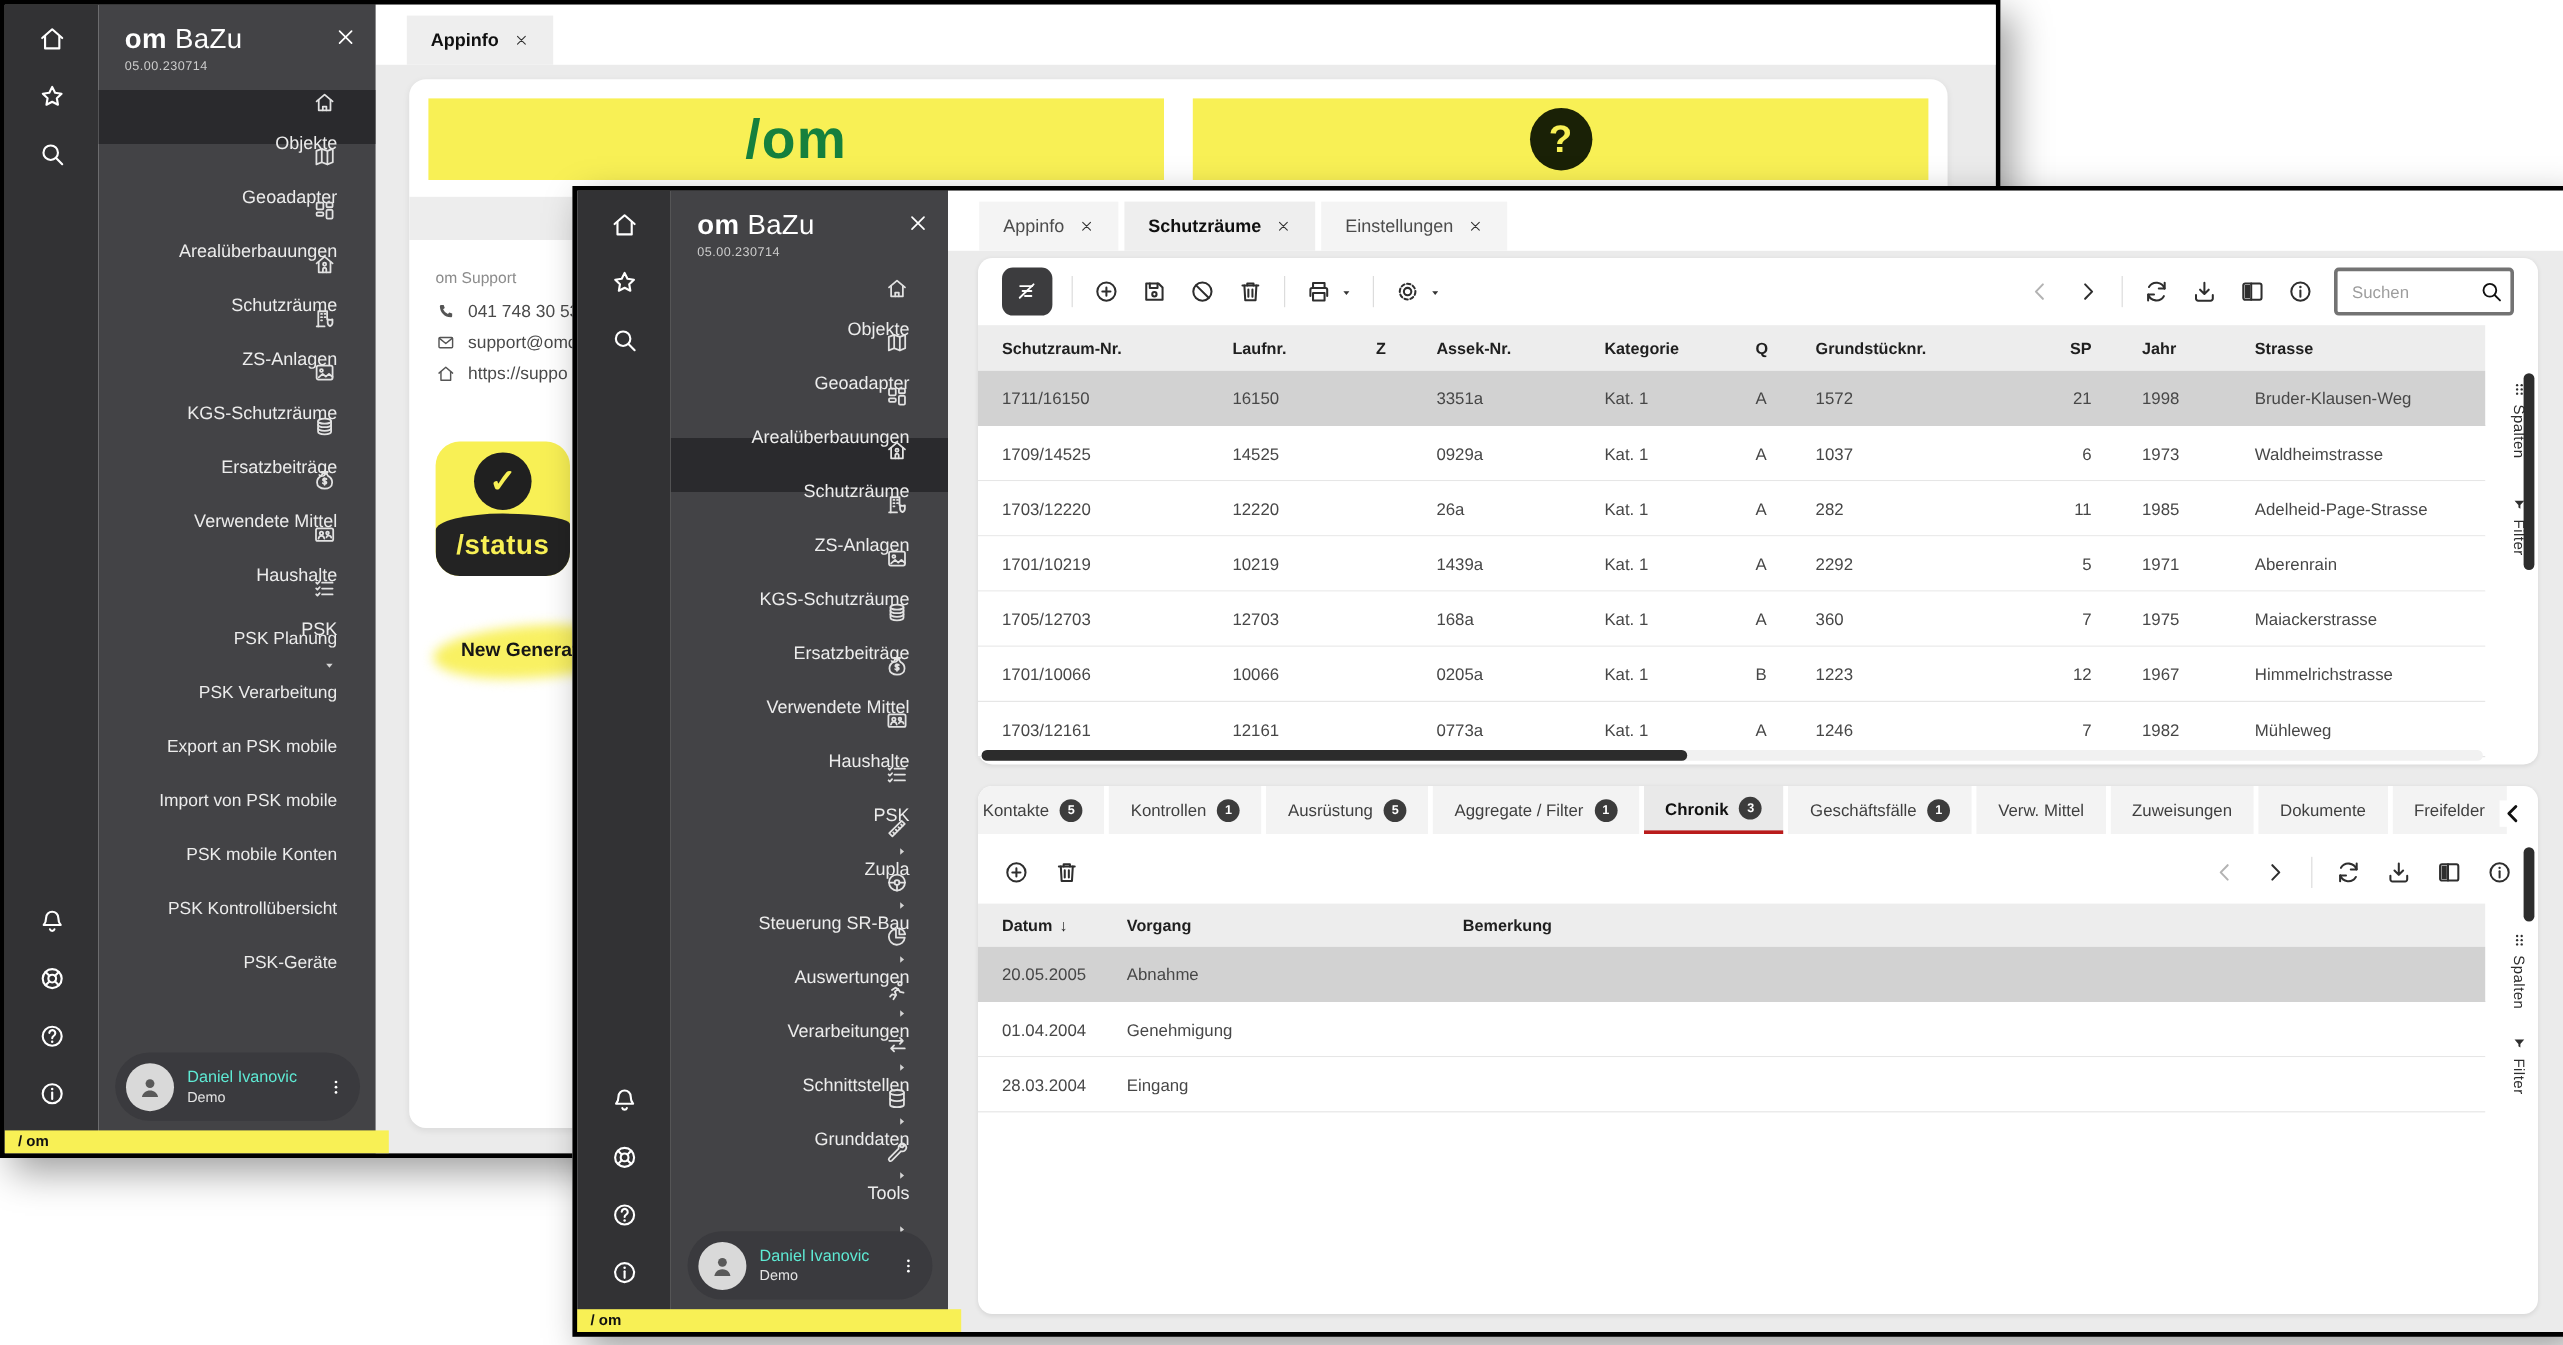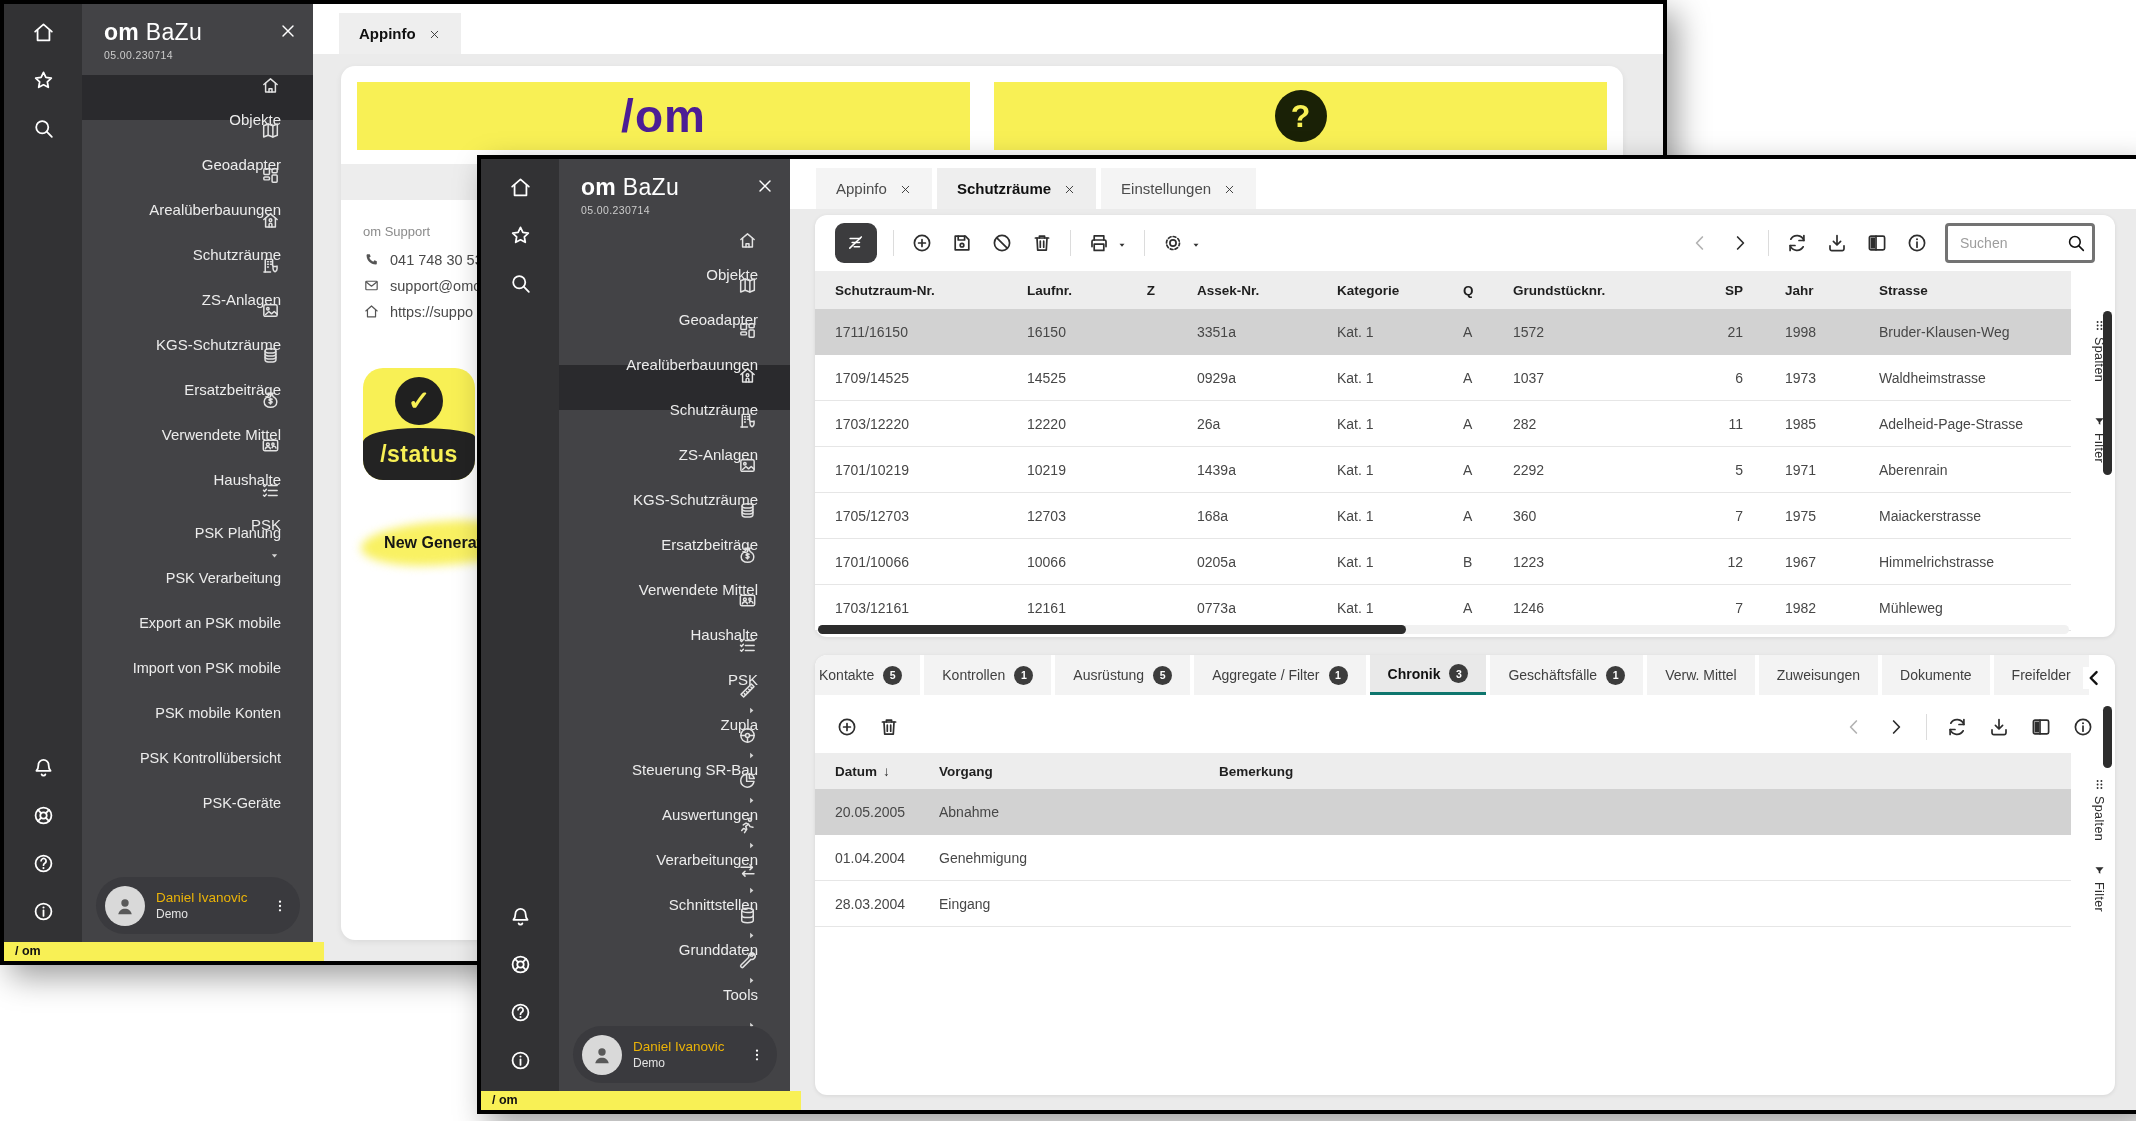--- a/index.html
+++ b/index.html
@@ -28,41 +28,41 @@
             font-size:15px;color:#ececec;cursor:pointer;white-space:nowrap;flex-direction:column;}
   .nav-item.active{background:#2a2a2d;}
   .nav-item.child{padding-left:63px;font-size:14.5px;}
   .nav-ic{width:21px;height:21px;color:#e2e2e2;flex:none;}
   .caret{margin-left:auto;width:13px;height:13px;color:#d5d5d5;flex:none;}
   .user-pill{position:absolute;left:14px;right:13px;bottom:27px;height:57px;background:#3a3a3e;
              border-radius:29px;display:flex;align-items:center;padding:0 12px 0 9px;gap:11px;z-index:4;}
   .avatar{width:40px;height:40px;border-radius:50%;background:#d9d9d9;color:#595959;
           display:flex;align-items:center;justify-content:center;flex:none;}
   .avatar .ic{width:26px;height:26px;}
-  .uname{font-size:13.5px;color:#eab308;line-height:1.25;}
+  .uname{font-size:13.5px;color:#5eead4;line-height:1.25;}
   .urole{font-size:12px;color:#e3e3e3;}
   .kebab{margin-left:auto;width:16px;height:16px;color:#fff;}
   .statusbar{position:absolute;left:0;bottom:0;width:309px;height:19px;background:#f8f055;
              color:#111;font-size:12.5px;font-weight:700;line-height:19px;padding-left:11px;z-index:6;}
 
   
   .content{flex:1;display:flex;flex-direction:column;background:#ebebeb;min-width:0;}
   .tabbar{height:50px;background:#fff;display:flex;align-items:flex-end;padding-left:26px;
           gap:5px;flex:none;}
   .tab{height:41px;display:flex;align-items:center;gap:12px;padding:0 20px;background:#f4f4f4;
        font-size:15px;color:#4c4c4c;cursor:pointer;white-space:nowrap;}
   .tab.active{background:#eeeeee;font-weight:700;color:#101010;}
   .tab .tx{width:13px;height:13px;color:#333;}
 
   
   .bcard{background:#fff;border-radius:14px;margin:12px 40px 0 28px;height:858px;
          padding:16px 16px 0 16px;box-shadow:0 2px 6px rgba(0,0,0,.07);overflow:hidden;}
   .banners{display:flex;gap:24px;}
   .banner{height:68px;background:#f8f055;flex:1;display:flex;align-items:center;justify-content:center;}
-  .om-logo{font-size:46px;font-weight:800;color:#4c1d95;letter-spacing:1px;}
+  .om-logo{font-size:46px;font-weight:800;color:#15803d;letter-spacing:1px;}
   .qcircle{width:52px;height:52px;border-radius:50%;background:#1a2106;color:#f8f055;
            font-size:32px;font-weight:800;display:flex;align-items:center;justify-content:center;}
   .gband{height:36px;background:#ededed;margin:14px -16px 0 -16px;}
   .support{margin:24px 0 0 6px;font-size:14.5px;color:#4a4a4a;}
   .support .t{color:#8b8b8b;font-size:13px;margin-bottom:12px;}
   .srow{display:flex;align-items:center;gap:10px;margin-top:9px;white-space:nowrap;overflow:hidden;max-width:190px;}
   .srow .ic{width:17px;height:17px;color:#555;flex:none;}
   .statbadge{margin:48px 0 0 6px;width:112px;height:112px;border-radius:20px;overflow:hidden;
              position:relative;background:#f8f055;cursor:pointer;}
   .sb-top{height:58px;display:flex;align-items:center;justify-content:center;padding-top:4px;}
@@ -117,21 +117,21 @@
   .vlbl .vi{width:13px;height:13px;color:#2f2f2f;}
   .vtext{writing-mode:vertical-rl;font-size:12.5px;color:#2c2c2c;letter-spacing:.4px;}
   .hscroll{position:absolute;left:3px;right:46px;bottom:3px;height:9px;background:#f1f1f1;border-radius:5px;}
   .hthumb{width:47%;height:100%;background:#2c2c2c;border-radius:5px;cursor:pointer;}
 
   .dtabs{display:flex;align-items:flex-start;height:46px;overflow:hidden;position:relative;flex:none;}
   .dtab{height:40px;display:flex;align-items:center;gap:9px;padding:0 18px;background:#f3f3f3;
         font-size:14px;color:#3f3f3f;margin-right:4px;white-space:nowrap;flex:none;cursor:pointer;
         box-sizing:border-box;}
   .dtab:first-child{margin-left:-14px;}
-  .dtab.active{background:#e9e9e9;font-weight:700;color:#111;border-bottom:3px solid #0f766e;}
+  .dtab.active{background:#e9e9e9;font-weight:700;color:#111;border-bottom:3px solid #b91c1c;}
   .badge{width:19px;height:19px;border-radius:50%;background:#3c3c3c;color:#fff;font-size:10.5px;
          font-weight:700;display:flex;align-items:center;justify-content:center;flex:none;}
   .dcollapse{position:absolute;right:10px;top:12px;width:22px;height:22px;color:#111;background:#fff;cursor:pointer;}
   .dtoolbar{display:flex;align-items:center;height:52px;padding:0 20px;gap:18px;}
   .dtable{margin-right:44px;--dcols:112px 280px minmax(0,1fr);}
   .dhead{display:grid;grid-template-columns:var(--dcols);height:36px;align-items:center;
          background:#ededed;font-weight:700;font-size:13.5px;color:#1f1f1f;}
   .dhead .sort{font-weight:400;margin-left:6px;}
   .drow{display:grid;grid-template-columns:var(--dcols);height:45px;align-items:center;
         font-size:14px;color:#474747;border-bottom:1px solid #e6e6e6;background:#fff;cursor:pointer;}

